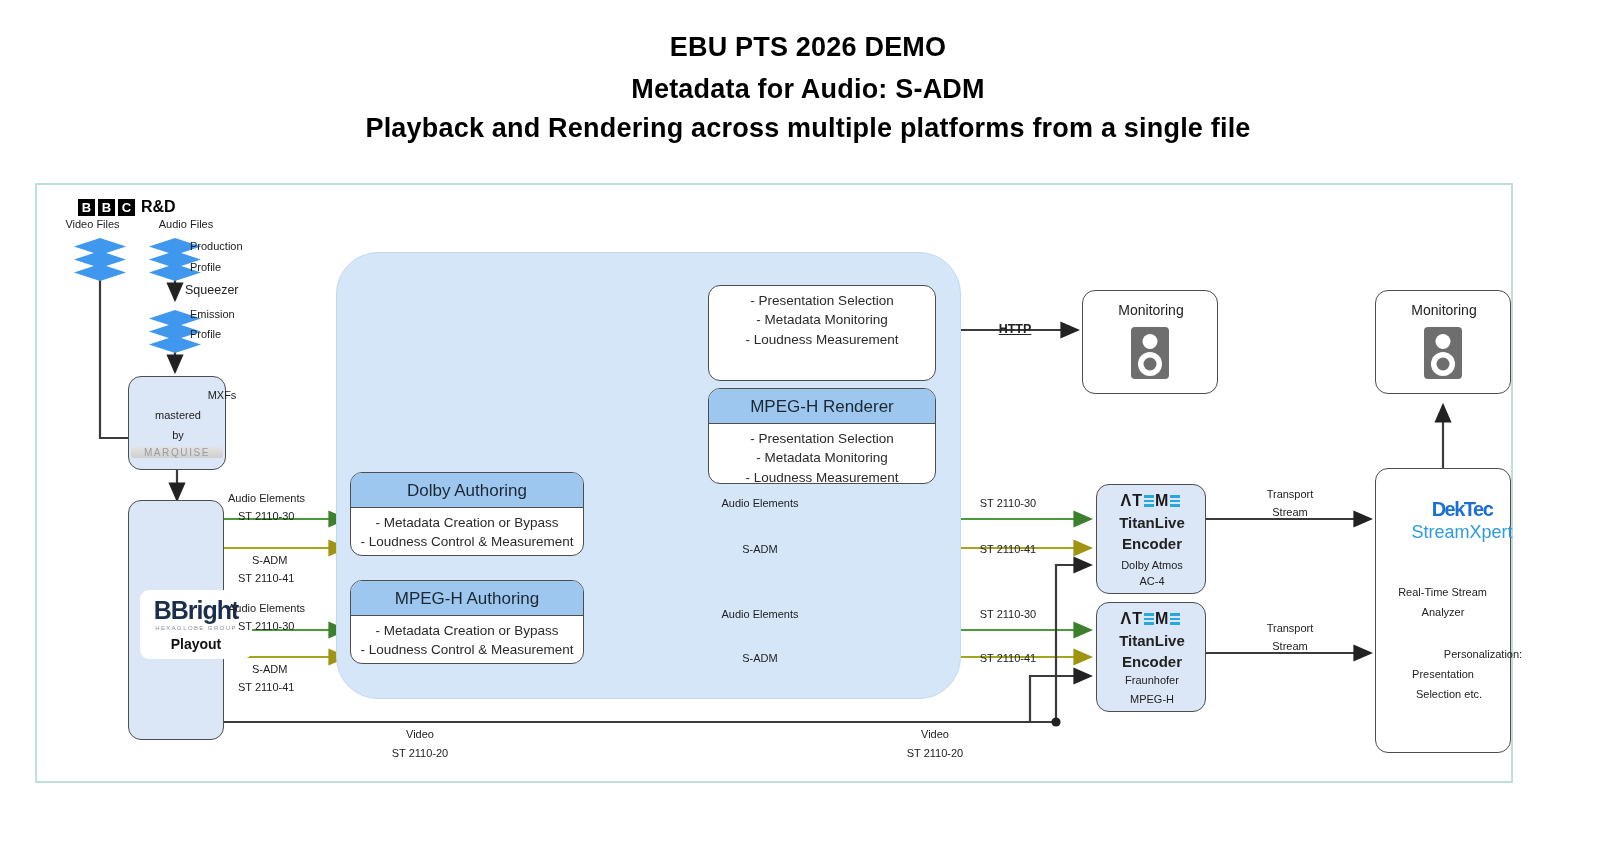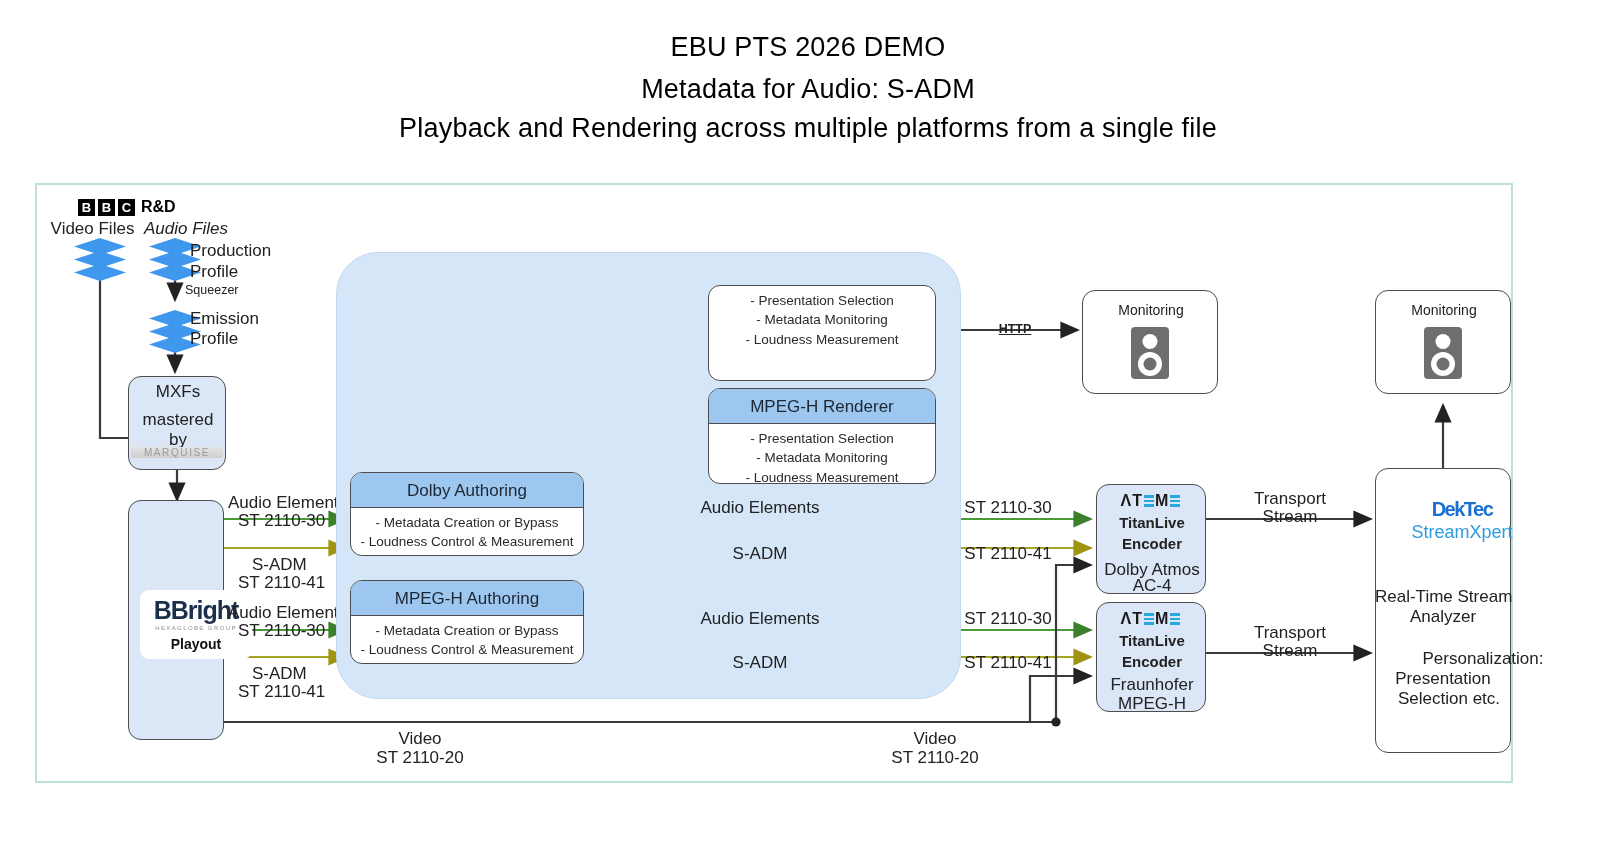--- a/index.html
+++ b/index.html
@@ -1,39 +1,39 @@
 <!DOCTYPE html>
 <html><head>
 <meta charset="utf-8">
 <title>EBU PTS 2026 DEMO Diagram</title>
 <style>
   html,body{margin:0;padding:0;background:#ffffff;}
   body{width:1616px;height:851px;font-family:"Liberation Sans",sans-serif;color:#1a1a1a;overflow:hidden;position:relative;}
   #stage{position:relative;width:1616px;height:851px;}
 
-  .ttl{position:absolute;left:0;width:1616px;text-align:center;font-weight:normal;color:#000;}
+  .ttl{position:absolute;left:0;width:1616px;text-align:center;font-weight:bold;color:#000;}
   #t1{top:32px;font-size:27px;letter-spacing:.2px;}
   #t2{top:74px;font-size:27px;letter-spacing:.2px;}
   #t3{top:113px;font-size:27px;letter-spacing:.2px;}
 
   #frame{position:absolute;left:35px;top:183px;width:1478px;height:600px;border:2px solid #bfe0d8;background:#fff;box-sizing:border-box;}
 
   svg.wires{position:absolute;left:0;top:0;width:1616px;height:851px;pointer-events:none;}
 
   .box{position:absolute;box-sizing:border-box;border:1.6px solid #4d4d4d;border-radius:13px;background:#dbe7f7;}
   .hdrbox{position:absolute;box-sizing:border-box;border:1.6px solid #4d4d4d;border-radius:12px;background:#fff;overflow:hidden;}
   .hdrbox .hd{background:#9dc7ef;border-bottom:1.6px solid #4d4d4d;text-align:center;font-size:17px;color:#1c2733;line-height:1;display:flex;align-items:center;justify-content:center;height:34px;}
   .hdrbox .bd{display:flex;flex-direction:column;align-items:center;justify-content:center;gap:3px;padding:7px 4px 8px;}
   .hdrbox .bd div{font-size:13.5px;color:#2a2a2a;white-space:nowrap;line-height:1.22;}
 
   #flexpanel{position:absolute;left:336px;top:252px;width:625px;height:447px;background:#d6e6f9;border:1px solid #c3d8ef;border-radius:42px;box-sizing:border-box;}
   #flextitle{position:absolute;left:336px;top:258px;width:625px;text-align:center;font-size:17px;font-weight:bold;color:#15202c;display:flex;align-items:center;justify-content:center;gap:7px;}
   .jng{font-family:"DejaVu Sans Mono",monospace;font-size:19px;letter-spacing:-1px;color:#4a5a6a;font-weight:bold;transform:scaleY(.82);display:inline-block;}
 
-  .lbl{position:absolute;font-size:17px;color:#222;text-align:center;line-height:1.25;white-space:nowrap;}
+  .lbl{position:absolute;font-size:11px;color:#222;text-align:center;line-height:1.25;white-space:nowrap;}
   .lbl.sm{font-size:12.5px;}
 
   
   .stack{position:absolute;width:52px;height:44px;}
   .stack i{position:absolute;left:0;width:52px;height:17px;background:#3f97ee;display:block;
      clip-path:polygon(50% 0,100% 50%,50% 100%,0 50%);}
 
   
   #bbc{position:absolute;left:78px;top:198px;display:flex;align-items:center;gap:3px;}
   #bbc b{display:inline-block;width:17px;height:17px;background:#000;color:#fff;font-size:13px;font-weight:bold;text-align:center;line-height:17px;font-family:"Liberation Sans",sans-serif;}
@@ -148,21 +148,21 @@
   </svg>
 
   <div id="bbc">
     <b>B</b>
     <b>B</b>
     <b>C</b>
     <span>R&amp;D</span>
   </div>
 
   <div class="lbl" style="left:45px;top:218px;width:95px;">Video Files</div>
-  <div class="lbl" style="left:136px;top:218px;width:100px;font-style:italic;">Audio Files</div>
+  <div class="lbl" style="left:136px;top:218px;width:100px;">Audio Files</div>
 
   <div class="stack" style="left:74px;top:238px;">
     <i style="top:0"></i>
       <i style="top:13px"></i>
       <i style="top:26px"></i>
   </div>
   <div class="stack" style="left:149px;top:238px;">
     <i style="top:0"></i>
       <i style="top:13px"></i>
       <i style="top:26px"></i>
@@ -173,21 +173,21 @@
 
   <div class="stack" style="left:149px;top:310px;">
     <i style="top:0"></i>
       <i style="top:13px"></i>
       <i style="top:26px"></i>
   </div>
   <div class="lbl" style="left:190px;top:308px;text-align:left;">Emission</div>
   <div class="lbl" style="left:190px;top:328px;text-align:left;">Profile</div>
 
   <div class="box" style="left:128px;top:376px;width:98px;height:94px;">
-    <div class="lbl" style="left:0;top:4px;width:98px;">MXFs</div>
+    <div class="lbl" style="left:0;top:12px;width:98px;padding-left:44px;">MXFs</div>
     <div class="lbl" style="left:0;top:32px;width:98px;">mastered</div>
     <div class="lbl" style="left:0;top:52px;width:98px;">by</div>
   </div>
   <div id="marquise">MARQUISE</div>
 
   <div class="box" style="left:128px;top:500px;width:96px;height:240px;"></div>
   <div id="bbright">
     <div class="w1">BBright</div>
     <div class="w2">HEXAGLOBE GROUP</div>
     <div class="w3">Playout</div>
@@ -319,19 +319,19 @@
     <div class="lbl" style="left:0;top:50px;width:110px;font-weight:bold;font-size:15px;">Encoder</div>
     <div class="lbl" style="left:0;top:71px;width:110px;">Fraunhofer</div>
     <div class="lbl" style="left:0;top:90px;width:110px;">MPEG-H</div>
   </div>
 
   <div class="box" style="left:1375px;top:468px;width:136px;height:285px;background:#fff;"></div>
   <div id="dektec">
     <div class="d1">DekTec</div>
     <div class="d2">StreamXpert</div>
   </div>
-  <div class="lbl" style="left:1375px;top:586px;width:112px;">Real-Time Stream</div>
+  <div class="lbl" style="left:1375px;top:586px;width:112px;text-align:right;">Real-Time Stream</div>
   <div class="lbl" style="left:1375px;top:606px;width:136px;">Analyzer</div>
   <div class="lbl" style="left:1375px;top:648px;width:136px;margin-left:40px;">Personalization:</div>
   <div class="lbl" style="left:1375px;top:668px;width:136px;">Presentation</div>
   <div class="lbl" style="left:1375px;top:688px;width:136px;padding-left:6px;">Selection etc.</div>
 
 </div>
 
 </body></html>

